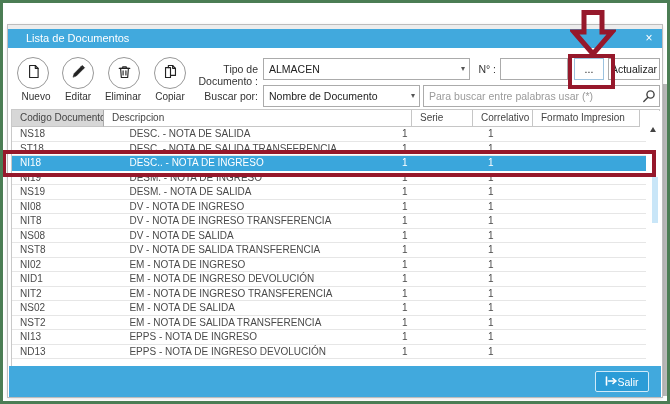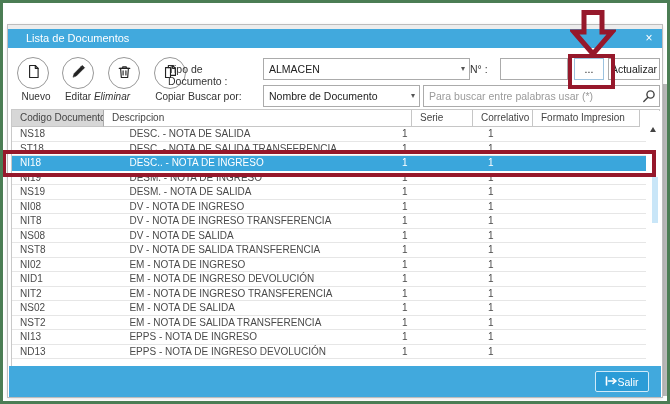--- a/index.html
+++ b/index.html
@@ -16,24 +16,24 @@
   .titlebar { position:absolute; left:0; top:4px; width:654px; height:19px; background:#41a9dd; color:#fff;
               font-size:11px; line-height:19px; padding-left:18px; }
   .close-btn { position:absolute; right:4px; top:0; width:18px; height:19px; color:#fff; font-size:12px;
                line-height:18px; text-align:center; cursor:pointer; }
 
   
   .tool-btn { position:absolute; width:32px; height:32px; border:1px solid #999; border-radius:50%;
               background:#fff; top:32px; display:flex; align-items:center; justify-content:center; cursor:pointer; }
   .tool-label { position:absolute; top:66px; width:50px; text-align:center; font-size:10px; color:#333; }
   .tb0 { left:9px; }  .tb1 { left:54px; } .tb2 { left:100px; } .tb3 { left:146px; }
-  .tl0 { left:3px; }  .tl1 { left:45px; } .tl2 { left:79px;font-style:italic; }  .tl3 { left:137px; }
+  .tl0 { left:3px; }  .tl1 { left:45px; } .tl2 { left:90px; }  .tl3 { left:137px; }
   .tool-btn svg { width:17px; height:17px; stroke:#222; fill:none; stroke-width:1.5; stroke-linejoin:round; stroke-linecap:round; }
 
-  .fld-label { position:absolute; font-size:10.5px; color:#333; text-align:left; }
+  .fld-label { position:absolute; font-size:10.5px; color:#333; text-align:right; }
   .combo, .txt, .btn-flat { position:absolute; height:22px; border:1px solid #ababab; background:#fff;
                             font-size:10.5px; color:#222; }
   .combo { line-height:20px; padding:0 16px 0 5px; cursor:pointer; white-space:nowrap; overflow:hidden; }
   .combo .arr { position:absolute; right:4px; top:0; line-height:20px; font-size:8px; color:#555; }
   .txt { font-family:"Liberation Sans", sans-serif; padding:0 5px; outline:none; }
   .txt::placeholder { color:#9a9a9a; }
   .btn-flat { text-align:center; line-height:20px; cursor:pointer; }
   .search-icon-box { position:absolute; width:16px; height:16px; }
 
   

